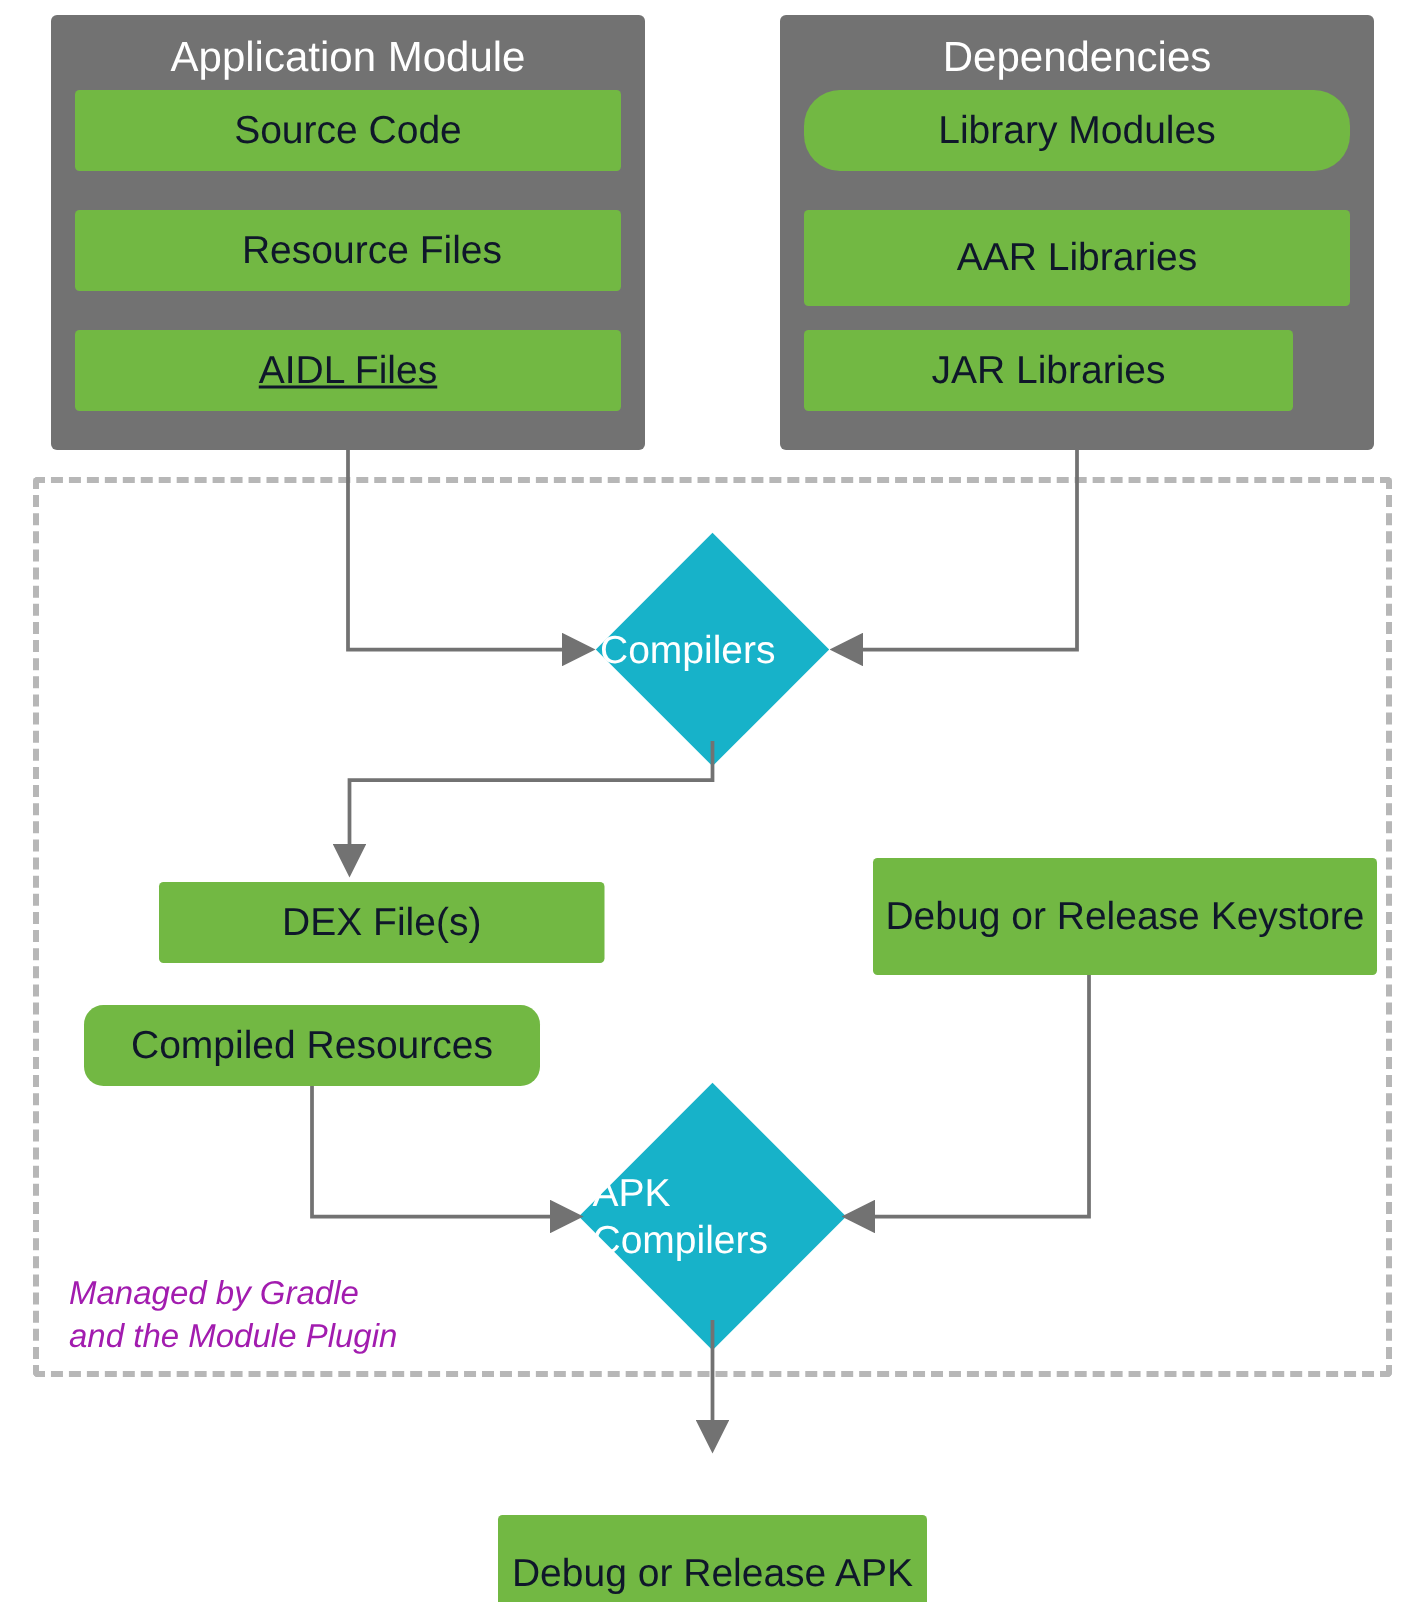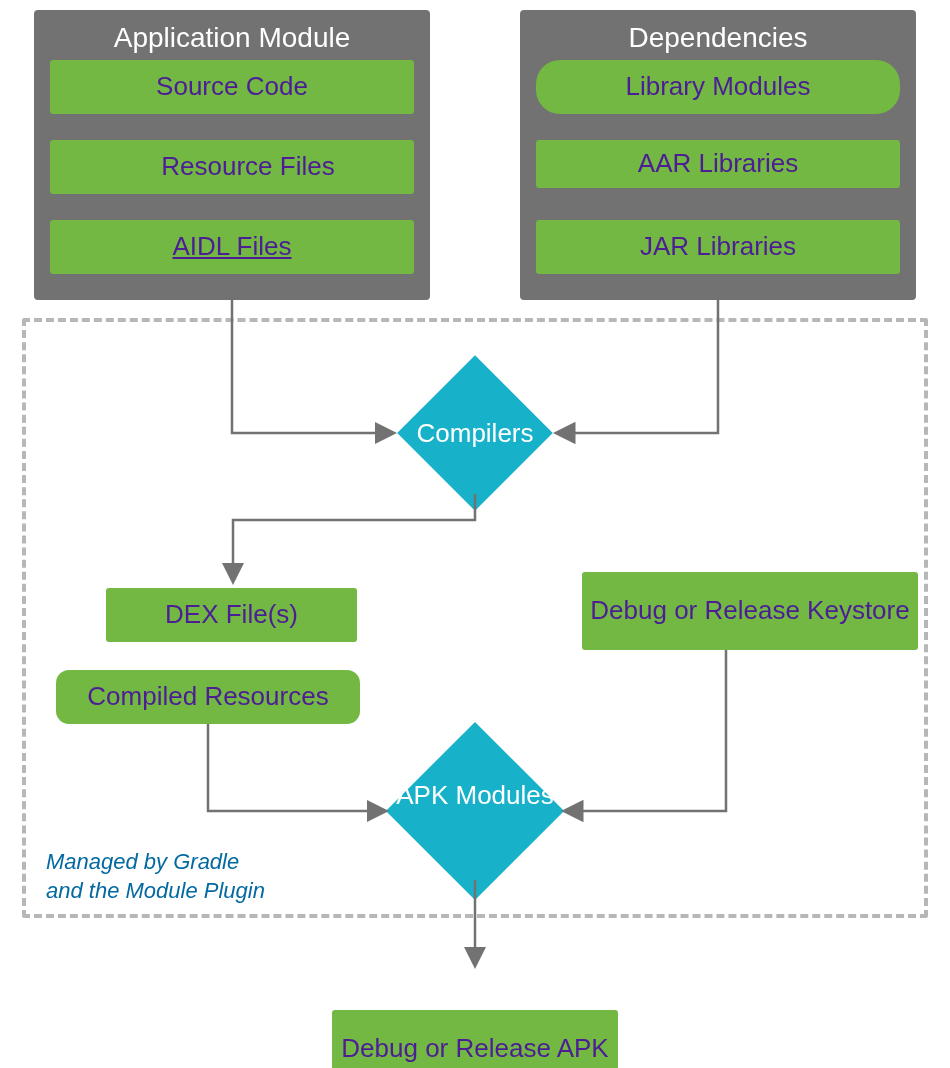--- a/index.html
+++ b/index.html
@@ -18,21 +18,21 @@
   }
   .container-title {
     color: #ffffff;
     font-size: 28px;
     font-weight: 400;
     text-align: center;
     margin-bottom: 18px;
   }
   .green-box {
     background: #72b843;
-    color: #4c1d95;
+    color: #0f172a;
     font-size: 26px;
     font-weight: 400;
     text-align: left;
     border-radius: 3px;
     display: flex;
     align-items: center;
     justify-content: center;
     position: absolute;
     line-height: 1.2;
     padding: 4px 8px;
@@ -40,32 +40,31 @@
   .diamond {
     position: absolute;
     background: #17b2c9;
     transform: rotate(45deg);
   }
   .diamond-label {
     position: absolute;
     color: #ffffff;
     font-size: 26px;
     font-weight: 400;
-    text-align: center;
     line-height: 1.2;
     pointer-events: none;
   }
   .dashed-box {
     position: absolute;
     border: 4px dashed #b7b7b7;
     border-radius: 3px;
   }
   .caption {
     position: absolute;
-    color: #0369a1;
+    color: #a21caf;
     font-style: italic;
     font-size: 22px;
     line-height: 1.3;
   }
   svg.connectors {
     position: absolute;
     top: 0; left: 0;
     width: 950px; height: 1068px;
     pointer-events: none;
   }
@@ -87,47 +86,47 @@
 <div class="green-box" style="left:50px; top:220px; width:364px; height:54px;text-decoration:underline;">
   <span>AIDL Files</span>
 </div>
 
 <div class="container-box" style="left:520px; top:10px; width:396px; height:290px;">
   <div class="container-title">Dependencies</div>
 </div>
 <div class="green-box" style="left:536px; top:60px; width:364px; height:54px;border-radius:24px;">
   <span>Library Modules</span>
 </div>
-<div class="green-box" style="left:536px; top:140px; width:364px; height:48px;">
+<div class="green-box" style="left:536px; top:140px; width:364px; height:64px;">
   <span>AAR Libraries</span>
 </div>
-<div class="green-box" style="left:536px; top:220px; width:364px; height:54px;">
+<div class="green-box" style="left:536px; top:220px; width:326px; height:54px;">
   <span>JAR Libraries</span>
 </div>
 
 <div class="diamond" style="left:420px; top:378px; width:110px; height:110px;"></div>
 <div class="diamond-label" style="left:400px; top:418px; width:150px;">
   <span>Compilers</span>
 </div>
 
-<div class="green-box" style="left:106px; top:588px; width:251px; height:54px;">
+<div class="green-box" style="left:106px; top:588px; width:297px; height:54px;">
   <span>DEX File(s)</span>
 </div>
 
 <div class="green-box" style="left:56px; top:670px; width:304px; height:54px;border-radius:13px;">
   <span>Compiled Resources</span>
 </div>
 
 <div class="green-box" style="left:582px; top:572px; width:336px; height:78px;">
   <span>Debug or Release Keystore</span>
 </div>
 
 <div class="diamond" style="left:412px; top:748px; width:126px; height:126px;"></div>
 <div class="diamond-label" style="left:395px; top:780px; width:160px;">
-  <span>APK Modules</span>
+  <span>APK Compilers</span>
 </div>
 
 <div class="green-box" style="left:332px; top:972px; width:286px; height:77px;margin-top:38px;">
   <span>Debug or Release APK</span>
 </div>
 
 <div class="caption" style="left:46px; top:848px;">
   <div>Managed by Gradle</div>
   <div>and the Module Plugin</div>
 </div>

